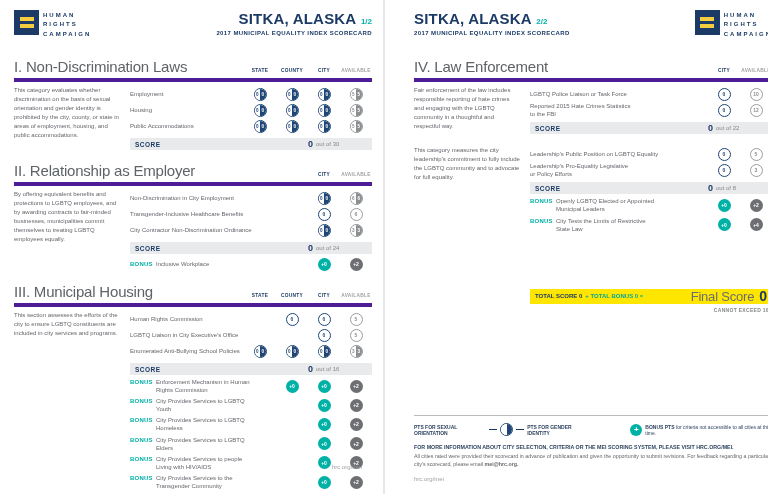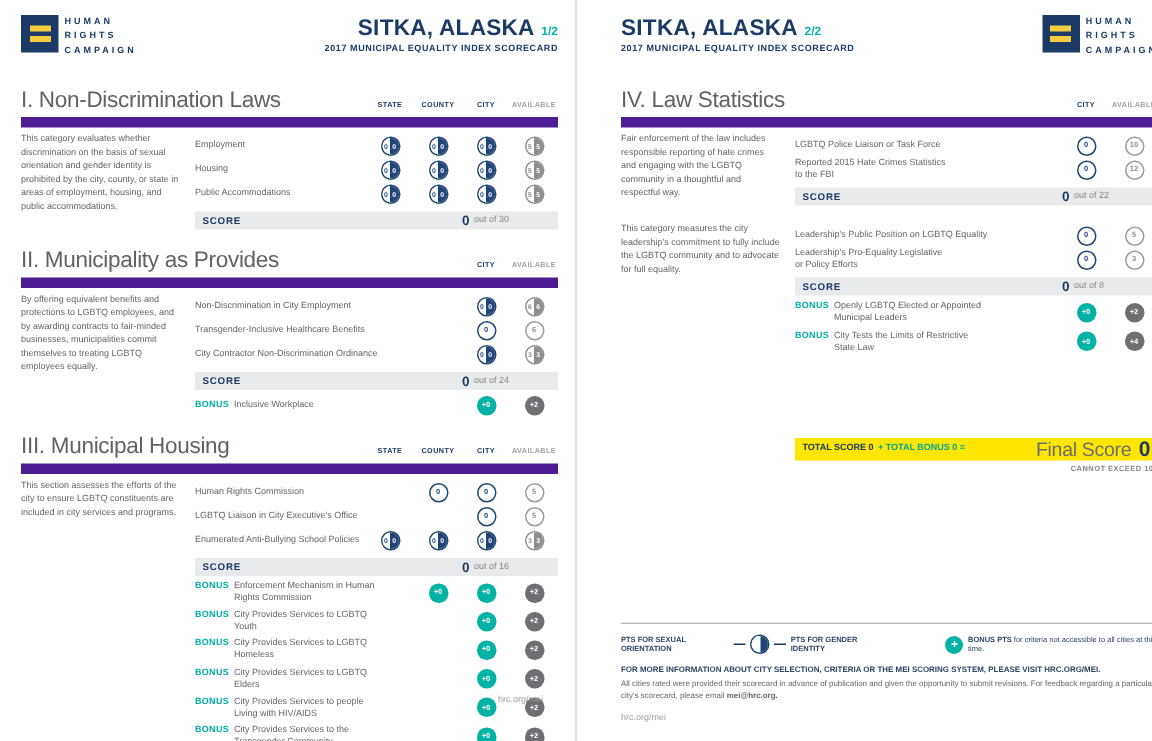--- a/index.html
+++ b/index.html
@@ -12,21 +12,21 @@
   .logo { display:flex; gap:4px; }
   .logo-mark { width:25px; height:25px; background:#1b3a66; display:flex; flex-direction:column; justify-content:center; align-items:center; gap:3px; flex:none; }
   .logo-mark i { display:block; width:14px; height:4px; background:#f3cc3f; }
   .logo-text { font-size:6px; font-weight:bold; letter-spacing:2px; color:#1b3a66; line-height:1.55; padding-top:1px; }
   .tblock.right { text-align:right; }
   .tmain { font-size:15px; font-weight:bold; color:#1b3a66; letter-spacing:0.2px; }
   .tfrac { font-size:8px; font-weight:bold; color:#00b2a9; }
   .tsub { font-size:6px; font-weight:bold; color:#1b3a66; letter-spacing:0.4px; margin-top:2px; }
 
   .sec { margin-top:12px; }
-  .shead { display:flex; align-items:flex-end; border-bottom:7px solid #4c1d95; padding-bottom:3px; }
+  .shead { display:flex; align-items:flex-end; border-bottom:4px solid #4c1d95; padding-bottom:3px; }
   .stitle { flex:1 1 0; min-width:0; font-size:15px; color:#5e6367; letter-spacing:-0.2px; white-space:nowrap; }
   .chead { width:32px; text-align:center; font-size:4.8px; font-weight:bold; color:#1b3a66; letter-spacing:0.3px; padding-bottom:2px; flex:none; }
   .chead.av { color:#9da0a3; }
 
   .sbody { display:flex; margin-top:4px; }
   .desc { width:116px; flex:none; font-size:6px; color:#63666b; line-height:1.5; padding-right:10px; }
   .main { flex:1; min-width:0; }
 
   .row { display:flex; align-items:center; min-height:16px; }
   .rlbl { flex:1; font-size:6px; color:#63666b; line-height:1.35; padding-right:4px; white-space:pre-line; }
@@ -203,21 +203,21 @@
               <span class="sv">0</span>
               <span class="so">out of 30</span>
             </span>
         </div>
       </div>
     </div>
   </div>
 
   <div class="sec">
     <div class="shead">
-      <div class="stitle">II.  Municipality as Provides</div>
+      <div class="stitle">II.  Relationship as Employer</div>
       <div class="chead">CITY</div>
       <div class="chead av">AVAILABLE</div>
     </div>
     <div class="sbody">
       <div class="desc">By offering equivalent benefits and protections to LGBTQ employees, and by awarding contracts to fair-minded businesses, municipalities commit themselves to treating LGBTQ employees equally.</div>
       <div class="main">
         <div class="row">
           <div class="rlbl">Non-Discrimination in City Employment</div>
           <span class="cell">
               <span class="bd sp n">
@@ -447,21 +447,21 @@
       <div class="logo-text">
         <div>HUMAN</div>
         <div>RIGHTS</div>
         <div>CAMPAIGN</div>
       </div>
     </div>
   </div>
 
   <div class="sec">
     <div class="shead">
-      <div class="stitle">IV.  Law Statistics</div>
+      <div class="stitle">IV.  Law Enforcement</div>
       <div class="chead">CITY</div>
       <div class="chead av">AVAILABLE</div>
     </div>
     <div class="sbody">
       <div class="desc">Fair enforcement of the law includes responsible reporting of hate crimes and engaging with the LGBTQ community in a thoughtful and respectful way.</div>
       <div class="main">
         <div class="row">
           <div class="rlbl">LGBTQ Police Liaison or Task Force</div>
           <span class="cell">
               <span class="bd sg n">0</span>

